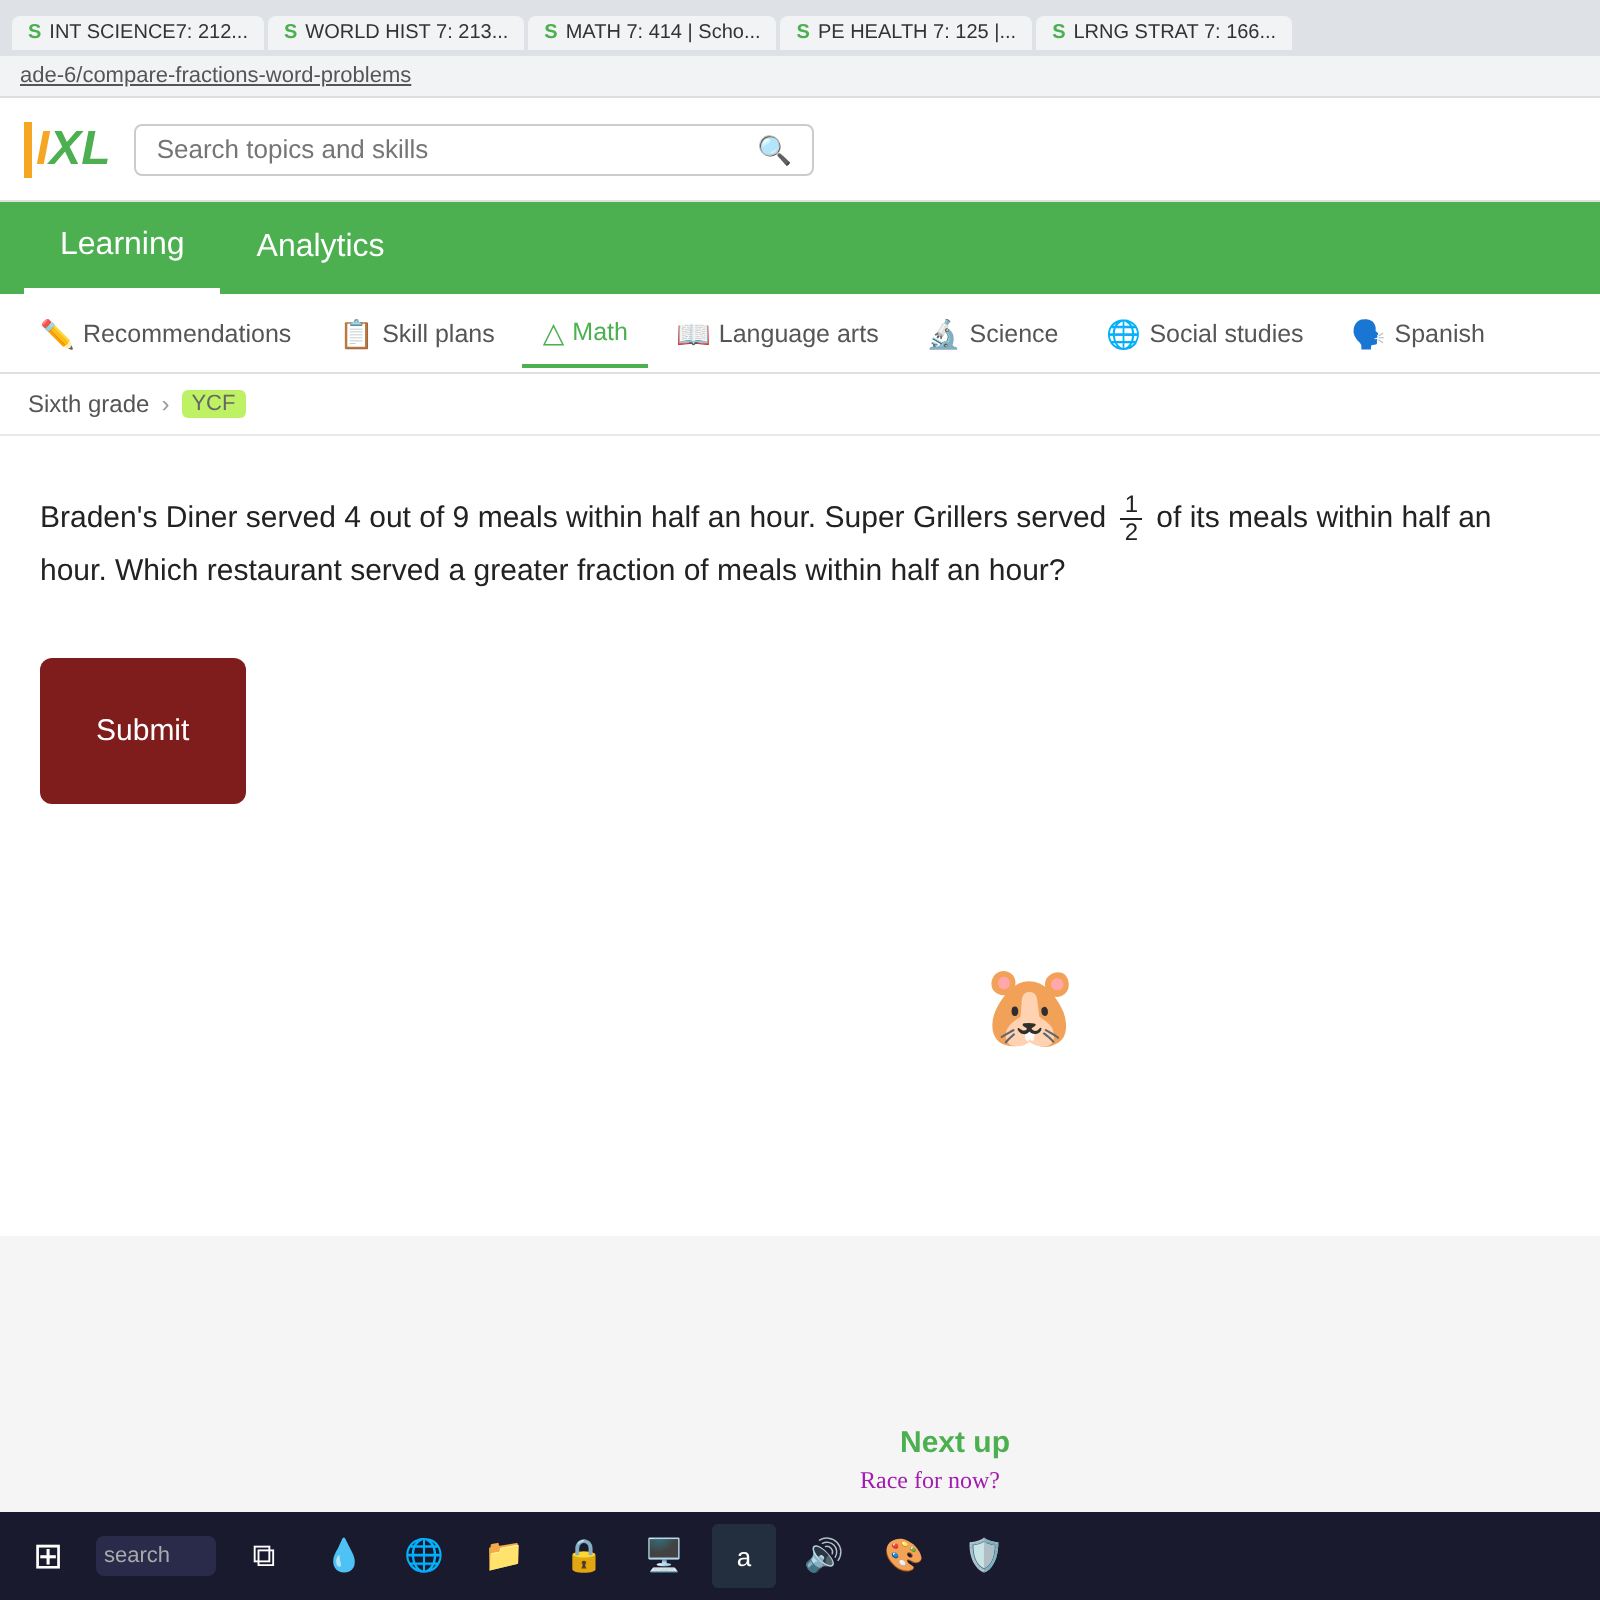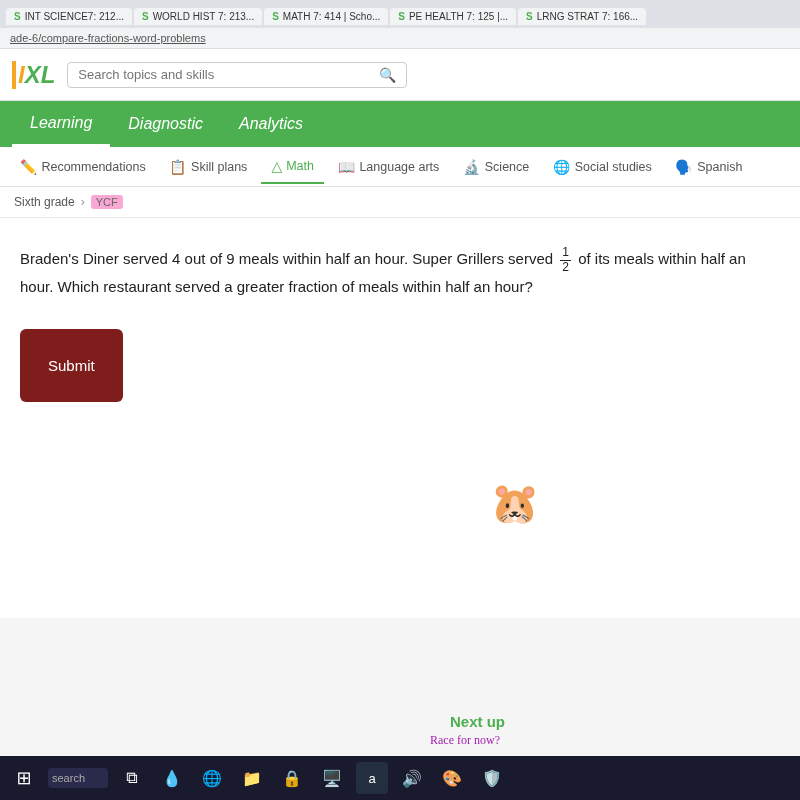--- a/index.html
+++ b/index.html
@@ -86,21 +86,20 @@
     }
     .search-icon { color: #888; font-size: 14px; margin-left: 4px; }
 
     
     .main-nav {
       background: #4caf50;
       display: flex;
       align-items: center;
       padding: 0 12px;
       height: 46px;
-      font-style: italic;
     }
     .main-nav-item {
       color: white;
       font-size: 16px;
       padding: 12px 18px;
       cursor: pointer;
       text-decoration: none;
     }
     .main-nav-item.active {
       border-bottom: 3px solid white;
@@ -141,21 +140,21 @@
       color: #555;
       border-bottom: 1px solid #e8e8e8;
       display: flex;
       align-items: center;
       gap: 6px;
     }
     .breadcrumb a { color: #555; text-decoration: none; }
     .breadcrumb .sep { color: #999; }
     .breadcrumb .current { color: #333; }
     .breadcrumb .tag {
-      background: #f9a8d4;
+      background: #bef264;
       border-radius: 3px;
       padding: 1px 5px;
       font-size: 11px;
       color: #666;
     }
 
     
     .content {
       background: white;
       padding: 28px 20px 20px;
@@ -305,21 +304,20 @@
     <span class="logo-xl">XL</span>
   </div>
   <div class="search-box">
     <input type="text" placeholder="Search topics and skills" style="">
     <span class="search-icon">🔍</span>
   </div>
 </div>
 
 <div class="main-nav">
   <a class="main-nav-item active">Learning</a>
-  <a class="main-nav-item">Diagnostic</a>
   <a class="main-nav-item">Analytics</a>
 </div>
 
 <div class="sub-nav">
   <div class="sub-nav-item">
     <span class="icon">✏️</span>
     <span>Recommendations</span>
   </div>
   <div class="sub-nav-item">
     <span class="icon">📋</span>

